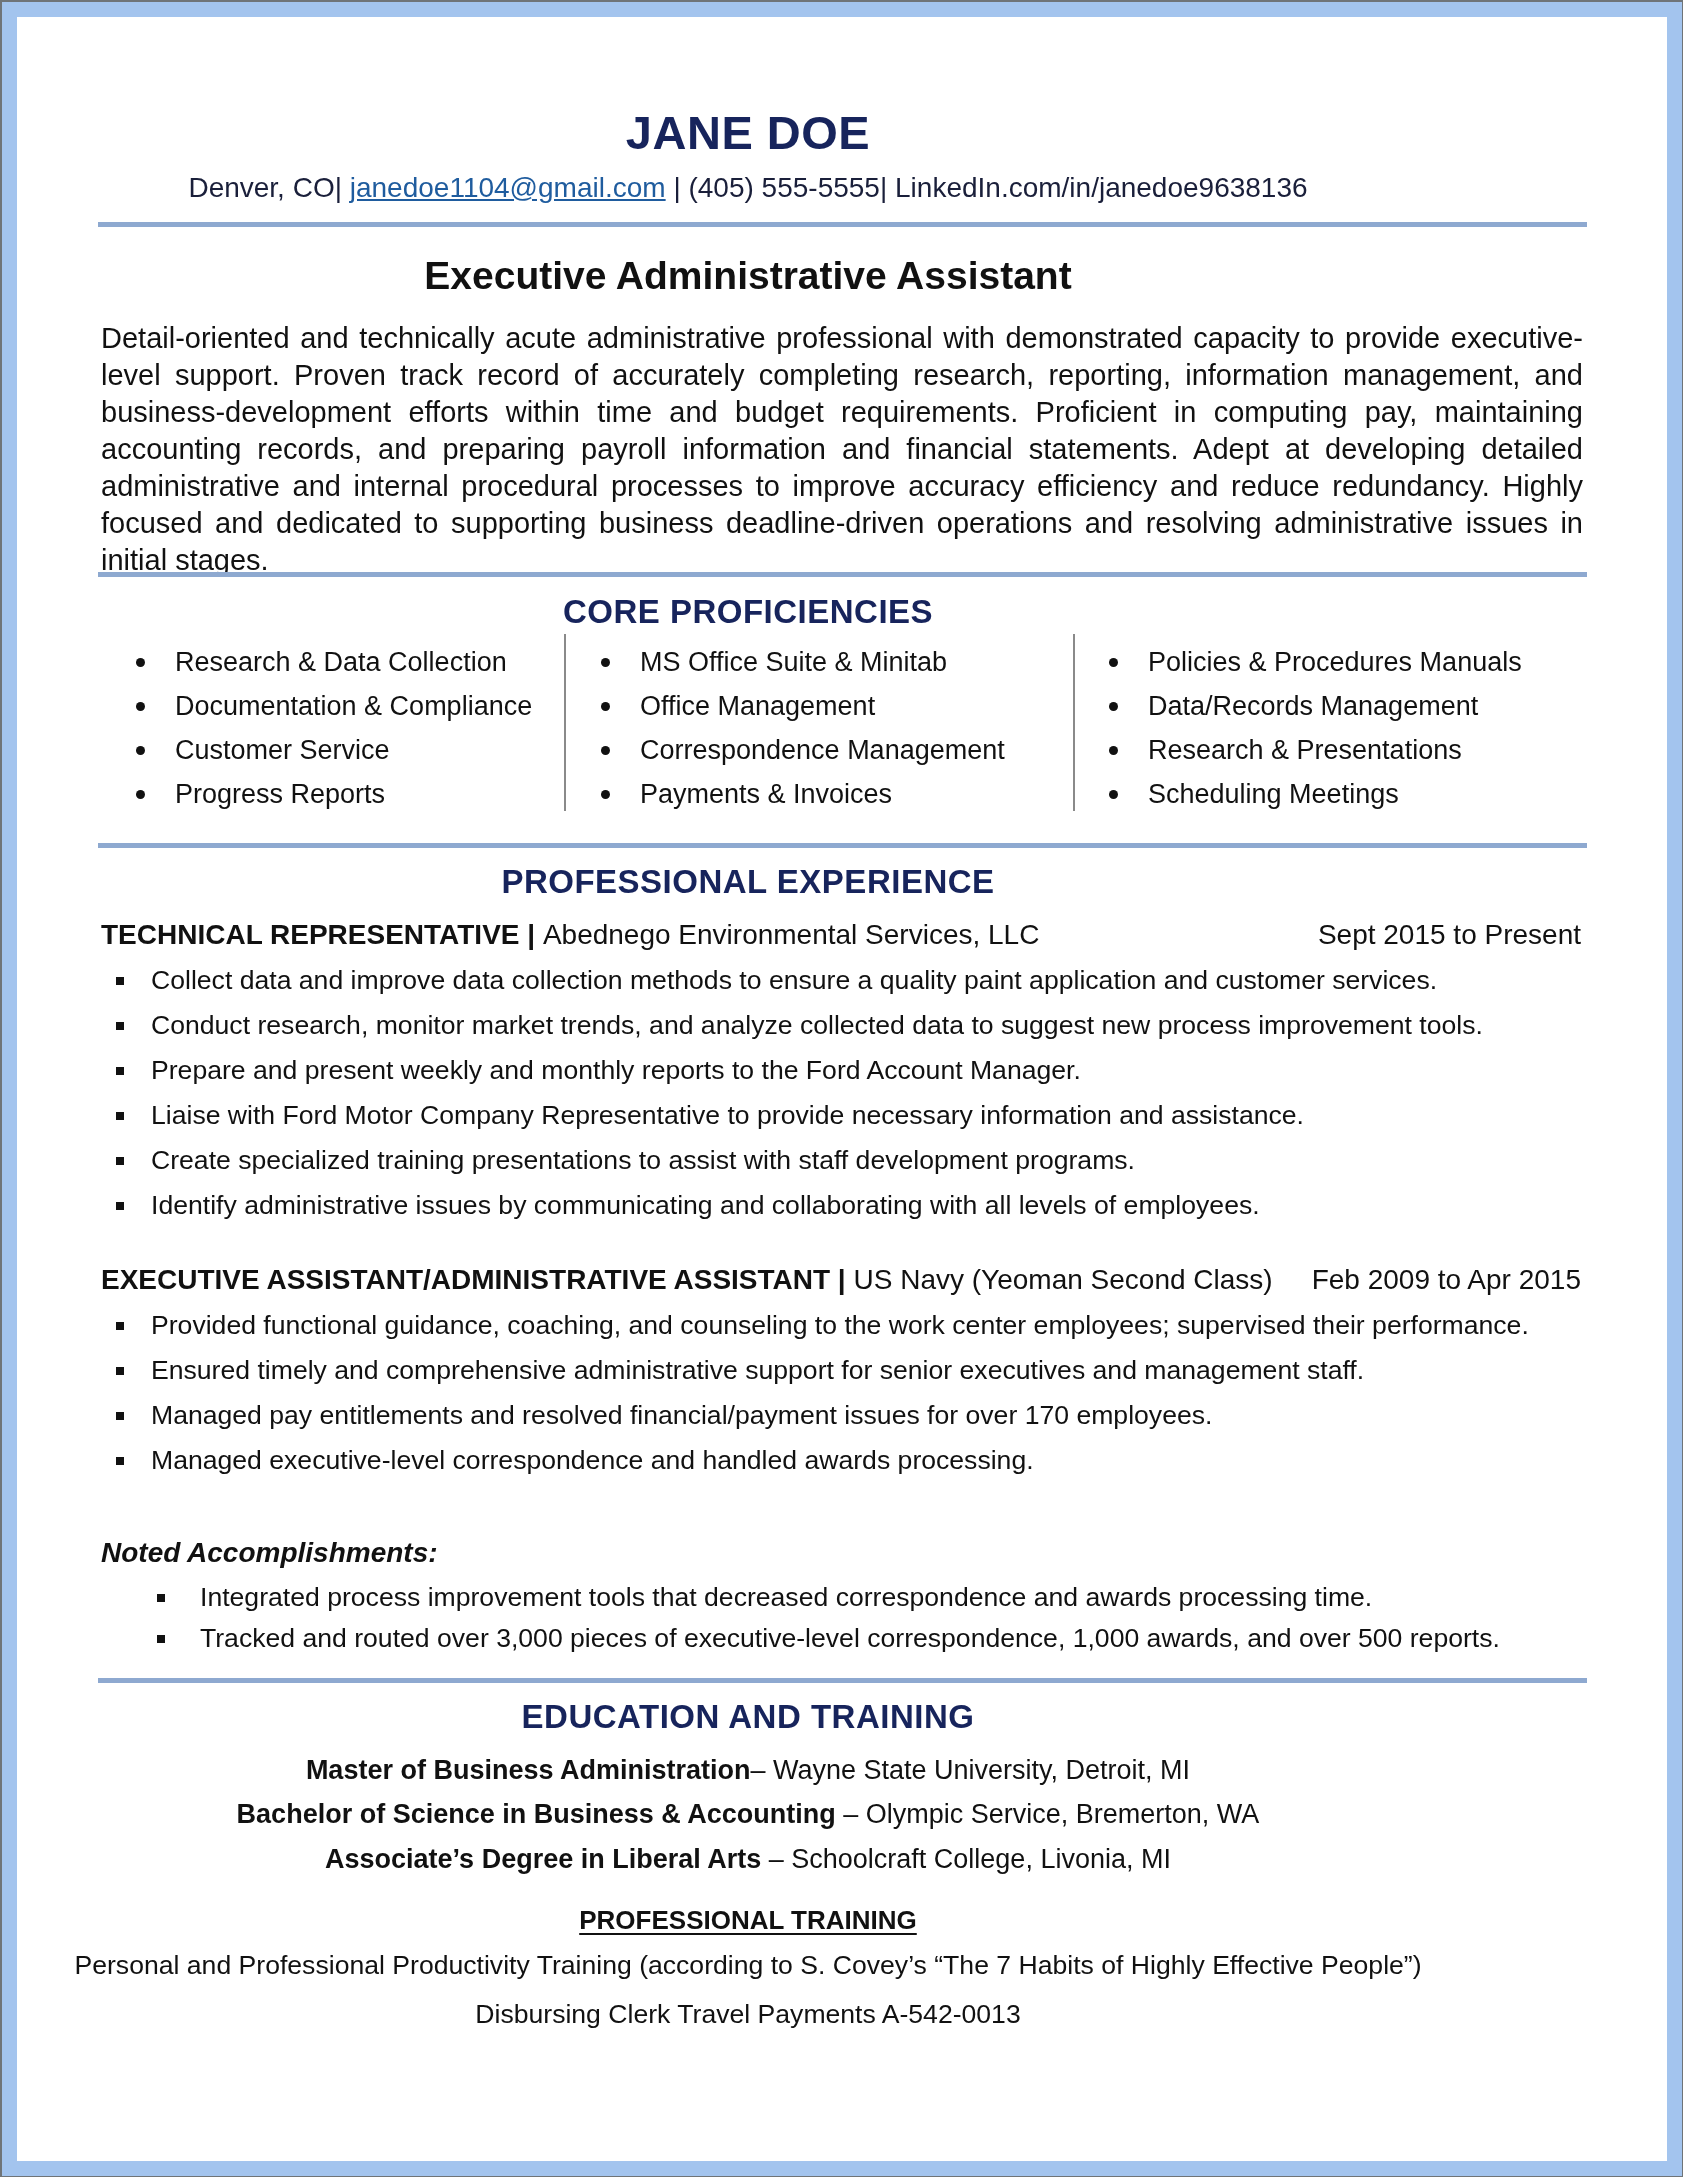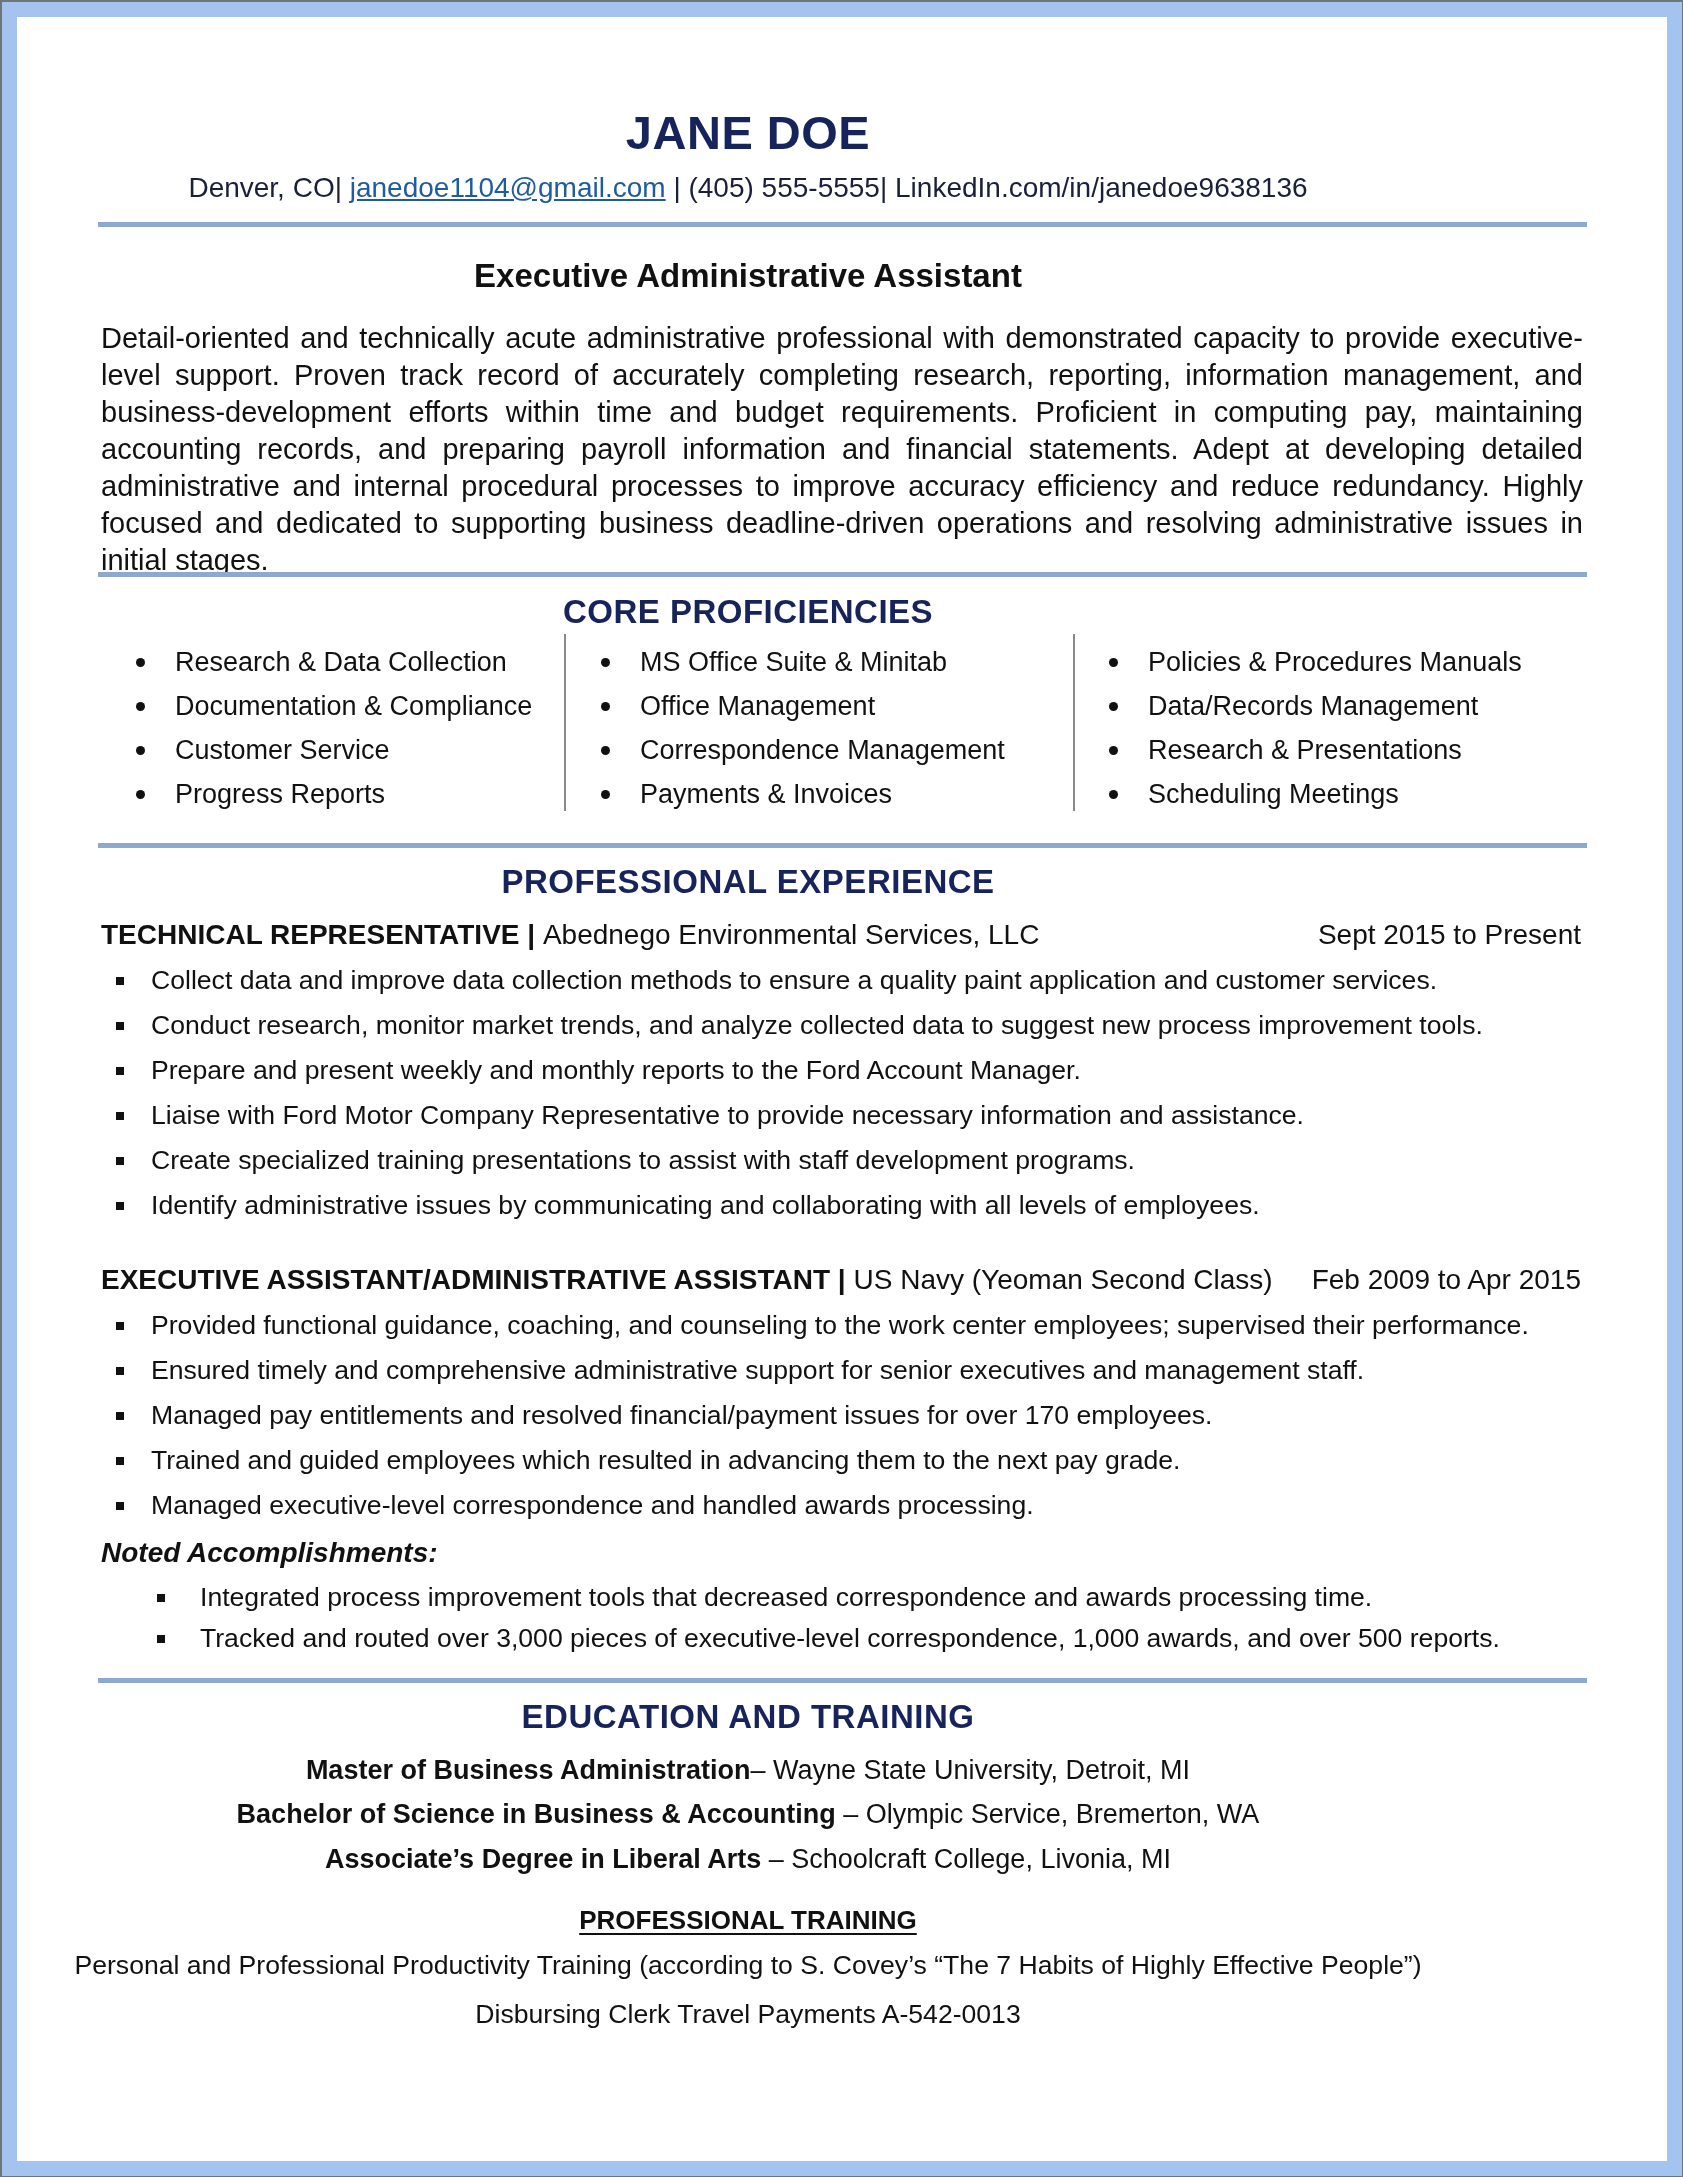--- a/index.html
+++ b/index.html
@@ -29,21 +29,21 @@
       font-size: 28px; color: #1a1f3a; text-align: center; line-height: 37px;
       white-space: nowrap;
     }
     .contact a { color: #1f5c9e; text-decoration: underline; }
     .rule {
       position: absolute; left: 98px; width: 1489px; height: 4.7px;
       background: #8ea9d0;
     }
     .job-title {
       position: absolute; left: 0; right: 0; top: 250px;
-      font-size: 33px; font-weight: bold; text-align: center; line-height: 52px;
+      font-size: 39px; font-weight: bold; text-align: center; line-height: 52px;
       color: #111;
     }
     .summary {
       position: absolute; left: 101px; width: 1482px; top: 320px;
       font-size: 29px; line-height: 37px; text-align: justify; color: #111;
     }
     .section-heading {
       position: absolute; left: 0; right: 0;
       font-size: 33px; font-weight: bold; color: #17245c; text-align: center;
       line-height: 43px; letter-spacing: 0.5px;
@@ -171,21 +171,20 @@
   </ul>
 
   <div class="job-head" style="top:1260px;">
     <span class="role">EXECUTIVE ASSISTANT/ADMINISTRATIVE ASSISTANT</span><span class="role"> | </span><span>US Navy (Yeoman Second Class)</span>
     <span class="dates">Feb 2009 to Apr 2015</span>
   </div>
   <ul class="bullets" style="top:1303px;">
     <li><span class="sq"></span><span>Provided functional guidance, coaching, and counseling to the work center employees; supervised their performance.</span></li>
     <li><span class="sq"></span><span>Ensured timely and comprehensive administrative support for senior executives and management staff.</span></li>
     <li><span class="sq"></span><span>Managed pay entitlements and resolved financial/payment issues for over 170 employees.</span></li>
-    <li><span class="sq"></span><span>Trained and guided employees which resulted in advancing them to the next pay grade.</span></li>
     <li><span class="sq"></span><span>Managed executive-level correspondence and handled awards processing.</span></li>
   </ul>
 
   <div class="accomp-label">Noted Accomplishments:</div>
   <ul class="accomp">
     <li><span class="sq"></span><span>Integrated process improvement tools that decreased correspondence and awards processing time.</span></li>
     <li><span class="sq"></span><span>Tracked and routed over 3,000 pieces of executive-level correspondence, 1,000 awards, and over 500 reports.</span></li>
   </ul>
 
   <div class="rule" style="top:1678px;"></div>

